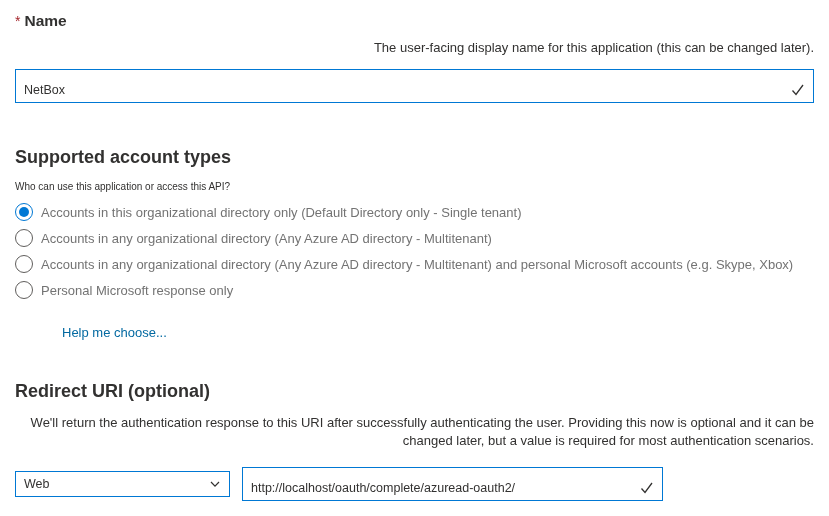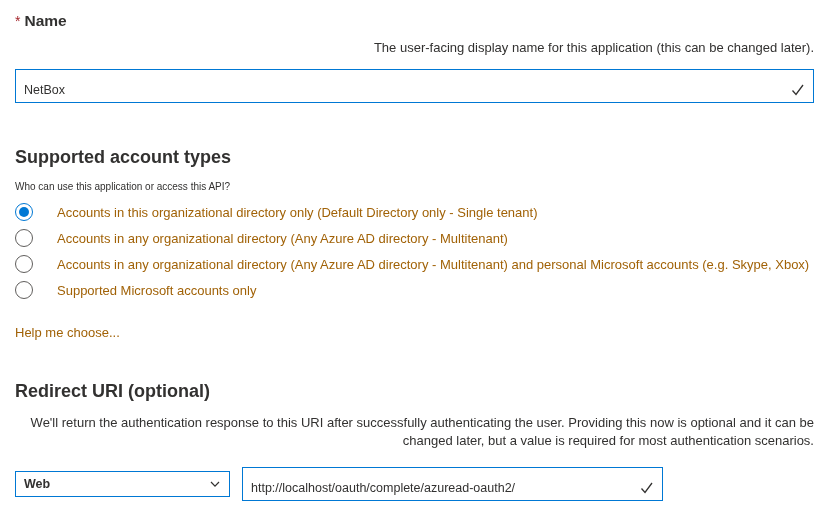--- a/index.html
+++ b/index.html
@@ -85,29 +85,30 @@
     background: #fff;
   }
   .radio-row.selected .radio { border-color: #0078d4; }
   .radio-row.selected .radio::after {
     content: "";
     position: absolute;
     left: 3px; top: 3px; right: 3px; bottom: 3px;
     border-radius: 50%;
     background: #0078d4;
   }
-  .radio-label { font-size: 13px; color: #a16207; margin-left: 16px; }
+  .radio-label { font-size: 13px; color: #737373; }
 
   .help-link {
     display: inline-block;
     margin-top: 18px;
     font-size: 13px;
-    color: #a16207;
+    color: #0369a1;
     text-decoration: none;
     cursor: pointer;
+    margin-left: 47px;
   }
 
   .section-redirect { margin-top: 40px; }
   .redirect-desc { margin-top: 12px; margin-bottom: 0; }
 
   .controls-row {
     display: flex;
     align-items: center;
     margin-top: 17px;
     gap: 12px;
@@ -117,21 +118,20 @@
     height: 26px;
     border: 1px solid #0078d4;
     display: flex;
     align-items: center;
     justify-content: space-between;
     padding: 0 8px;
     font-size: 12.5px;
     color: #323130;
     cursor: pointer;
     background: #fff;
-    font-weight: bold;
   }
   .uri-input { width: 421px; }
 </style>
 </head>
 <body>
 
 <div class="page">
 
   <section>
     <div class="field-label">
@@ -160,21 +160,21 @@
       <div class="radio-row">
         <span class="radio"></span>
         <span class="radio-label">Accounts in any organizational directory (Any Azure AD directory - Multitenant)</span>
       </div>
       <div class="radio-row">
         <span class="radio"></span>
         <span class="radio-label">Accounts in any organizational directory (Any Azure AD directory - Multitenant) and personal Microsoft accounts (e.g. Skype, Xbox)</span>
       </div>
       <div class="radio-row">
         <span class="radio"></span>
-        <span class="radio-label">Supported Microsoft accounts only</span>
+        <span class="radio-label">Personal Microsoft response only</span>
       </div>
     </div>
 
     <a class="help-link">Help me choose...</a>
   </section>
 
   <section class="section-redirect">
     <div class="section-heading">Redirect URI (optional)</div>
     <p class="desc redirect-desc">We'll return the authentication response to this URI after successfully authenticating the user. Providing this now is optional and it can be changed later, but a value is required for most authentication scenarios.</p>
 

